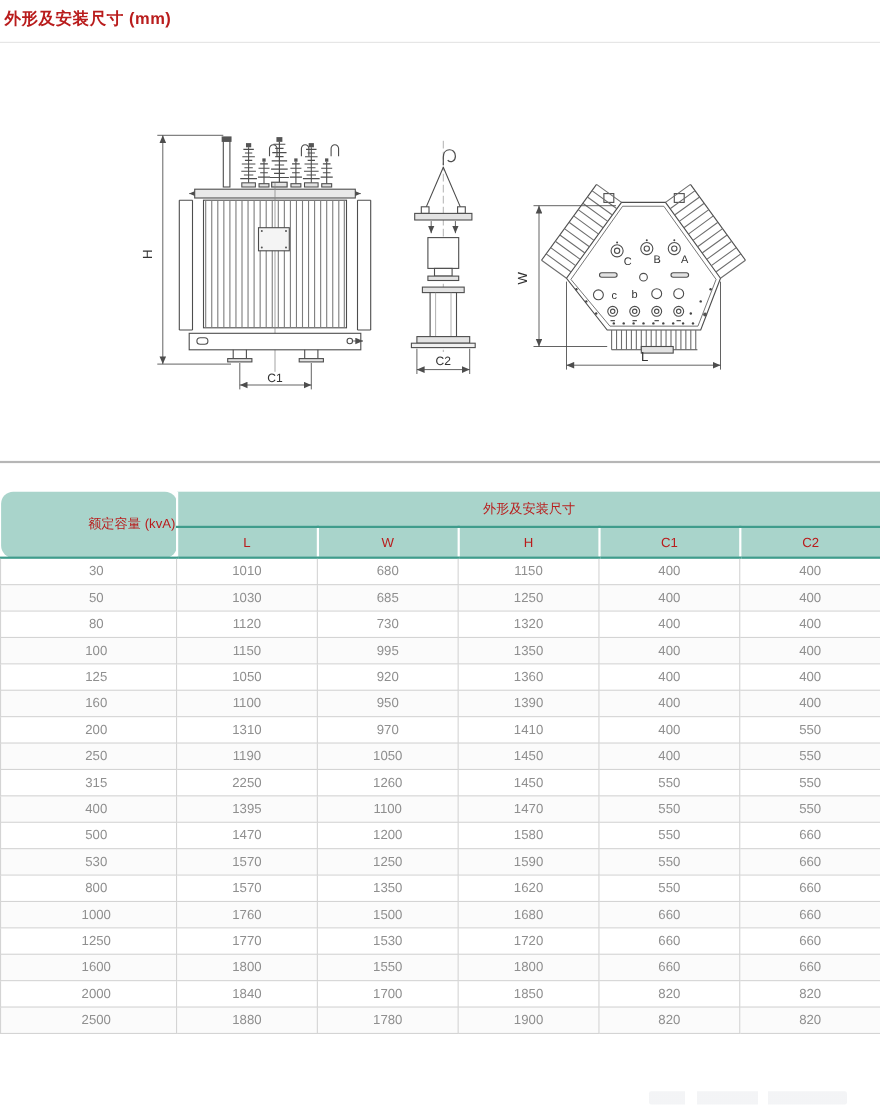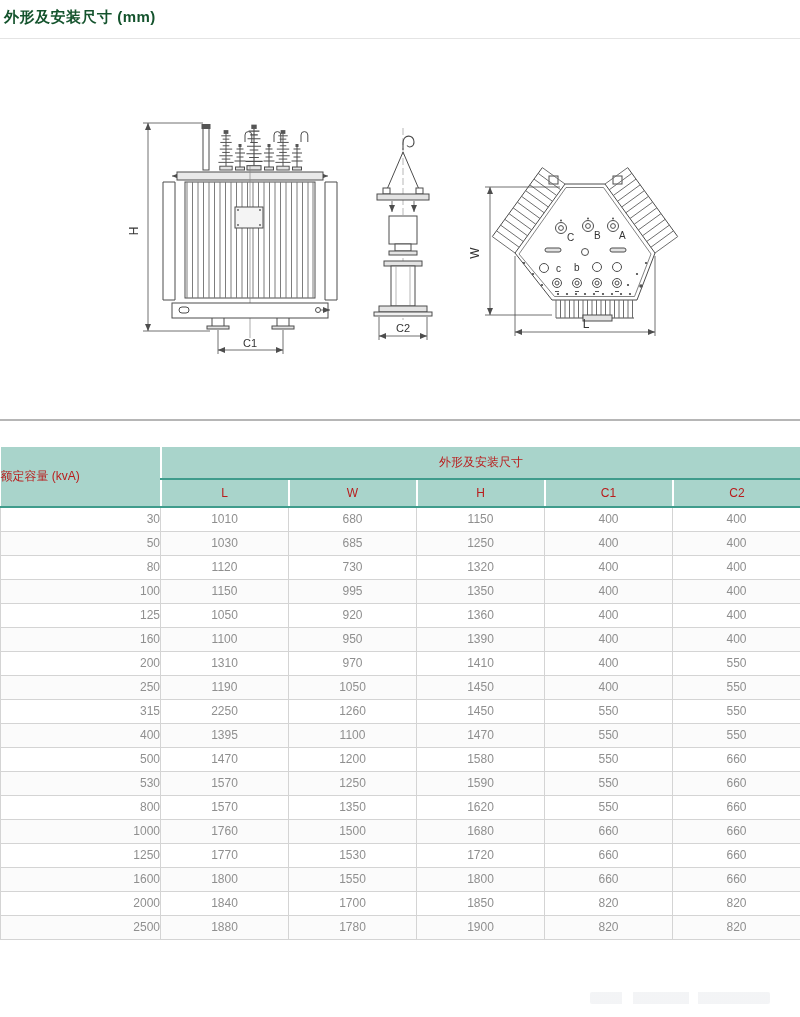--- a/index.html
+++ b/index.html
@@ -4,53 +4,54 @@
 <style>
   * { margin:0; padding:0; box-sizing:border-box; }
   html,body { background:#ffffff; }
   body {
     width:800px; height:1017px; position:relative;
     font-family:"Liberation Sans","DejaVu Sans",sans-serif;
     overflow:hidden;
   }
   .doc-title {
     position:absolute; left:4px; top:8px;
-    font-size:15px; font-weight:700; color:#14532d; letter-spacing:.5px;
+    font-size:15px; font-weight:700; color:#b91c1c; letter-spacing:.5px;
   }
   .rule-light { position:absolute; left:0; top:38px; width:800px; border-top:1px solid #e4e4e4; }
   .drawings { position:absolute; left:0; top:70px; }
   .rule-dark { position:absolute; left:0; top:419px; width:800px; border-top:2px solid #b6b6b6; }
 
   table.dim-table {
     position:absolute; left:0; top:447px; width:800px;
     border-collapse:collapse; table-layout:fixed;
   }
   .dim-table col.c-cap { width:160px; }
   .dim-table col.c-dim { width:128px; }
   .dim-table th {
     background:#a9d4cb; color:#b91c1c; font-size:12px; font-weight:400;
   }
   .dim-table th.cap-th {
-    text-align:left; vertical-align:middle;
+    text-align:right; vertical-align:middle;
     border-bottom:2px solid #3f9c8c;
+    border-radius:11px;
   }
   .dim-table th.group-th {
     height:32px; text-align:center; border-left:2px solid #fff;
     border-bottom:2px solid #3f9c8c;
   }
   .dim-table tr.subhead th {
     height:28px; text-align:center; border-left:2px solid #fff;
     border-bottom:2px solid #3f9c8c;
   }
   .dim-table tbody td {
     height:24px; font-size:12px; color:#8f8f8f; text-align:center;
     border:1px solid #d4d4d4; background:#fff;
   }
   .dim-table tbody tr:nth-child(even) td { background:#fbfbfb; }
-  .dim-table tbody td:first-child { text-align:right; padding-left:14px; }
+  .dim-table tbody td:first-child { text-align:center; padding-left:14px; }
   .watermark {
     position:absolute; right:30px; top:992px; width:180px; height:12px;
     background:linear-gradient(90deg,#f2f3f5 0 18%,transparent 18% 24%,#f2f3f5 24% 55%,transparent 55% 60%,#f2f3f5 60% 100%);
     border-radius:2px; opacity:.9;
   }
   svg text { font-family:"Liberation Sans","DejaVu Sans",sans-serif; }
 </style>
 </head>
 <body>
 

